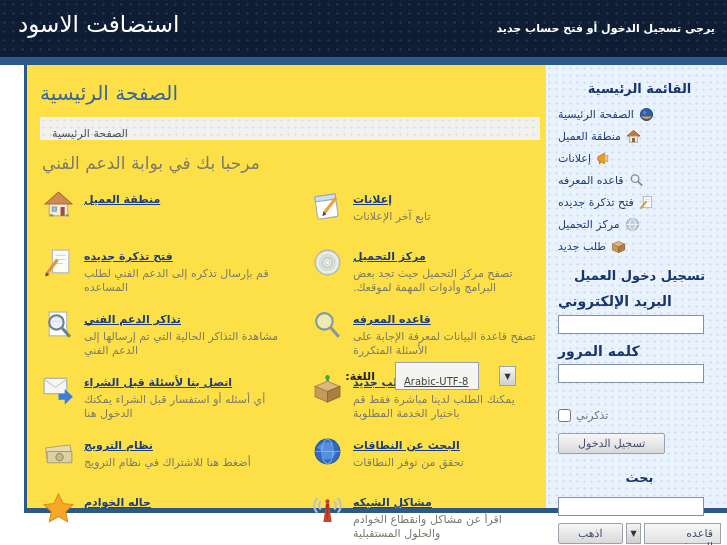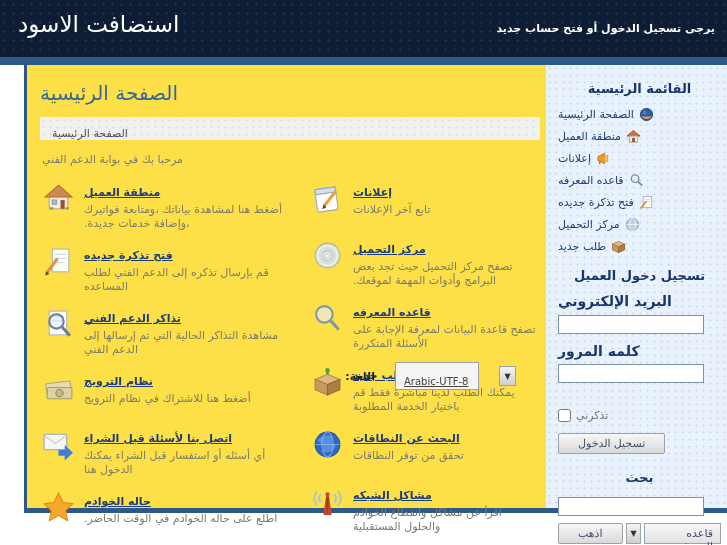--- a/index.html
+++ b/index.html
@@ -23,21 +23,21 @@
     background:#fde047; border-left:3px solid #2c5987; border-right:3px solid #2c5987;
     border-bottom:5px solid #2c5987; }
 
   
   .main { position:absolute; left:0; top:0; right:183px; bottom:0; padding:16px 6px 0 13px; }
   .page-title { font-size:20px; color:#36689f; direction:rtl; text-align:left; }
   .breadcrumb-bar { margin-top:12px; background:#f1f1ef;
     background-image:radial-gradient(rgba(210,210,205,.5) 1px, transparent 1.2px);
     background-size:7px 7px; padding:5px 12px; height:23px; }
   .breadcrumb-bar a { font-size:11px; color:#474f66; direction:rtl; }
-  .welcome { margin:13px 0 15px 2px; font-size:11px; color:#7b7b6d; direction:rtl; text-align:left; }
+  .welcome { margin:13px 0 15px 2px; font-size:17px; color:#7b7b6d; direction:rtl; text-align:left; }
 
   .grid { display:grid; grid-template-columns:263px 1fr; column-gap:6px; }
   .item { display:flex; margin-bottom:13px; min-height:44px; }
   .item .ic { flex:none; width:33px; height:33px; margin:1px 9px 0 2px; }
   .item .ic svg { width:33px; height:33px; display:block; }
   .itxt { max-width:208px; }
   .item-title { display:inline-block; font-size:11px; font-weight:bold; color:#1c3d7a;
     text-decoration:underline; direction:rtl; cursor:pointer; }
   .item-desc { font-size:11px; line-height:14px; color:#7b7b6d; direction:rtl;
     text-align:left; margin-top:3px; }
@@ -115,21 +115,20 @@
               <rect x="7" y="14" width="18" height="12" fill="#f3ecd9" stroke="#b9a98a"></rect>
               <polygon points="16,3 29,14.5 3,14.5" fill="#cf8a4e" stroke="#a96b34"></polygon>
               <rect x="10" y="17.5" width="4" height="4" fill="#a8c2d8" stroke="#7e99b0"></rect>
               <rect x="18" y="17.5" width="4" height="8.5" fill="#9b4f3b"></rect>
               <rect x="7.5" y="24.5" width="3.5" height="2" fill="#7aa05a"></rect>
               <rect x="23" y="24.5" width="3" height="2" fill="#7aa05a"></rect>
                 </svg>
               </span>
             <div class="itxt">
               <a class="item-title">منطقة العميل</a>
-              <div class="item-desc">أضغط هنا لمشاهدة بياناتك ،ومتابعة فواتيرك ،وإضافة خدمات جديدة.</div>
             </div>
           </div>
 
           <div class="item">
             <span class="ic">
                 <svg viewBox="0 0 32 32">
               <rect x="10" y="4" width="16" height="22" fill="#fcfcf7" stroke="#aab4c0"></rect>
               <line x1="13" y1="9" x2="23" y2="9" stroke="#ccd3da"></line>
               <line x1="13" y1="13" x2="23" y2="13" stroke="#ccd3da"></line>
               <line x1="13" y1="17" x2="20" y2="17" stroke="#ccd3da"></line>
@@ -155,54 +154,53 @@
               </span>
             <div class="itxt">
               <a class="item-title">تذاكر الدعم الفني</a>
               <div class="item-desc">مشاهدة التذاكر الحالية التي تم إرسالها إلى الدعم الفني</div>
             </div>
           </div>
 
           <div class="item">
             <span class="ic">
                 <svg viewBox="0 0 32 32">
+              <rect x="2" y="6" width="22" height="15" rx="1" fill="#f6f6f2" stroke="#9aa5b0"></rect>
+              <polyline points="2,7 13,15 24,7" fill="none" stroke="#c2c9d0"></polyline>
+              <path d="M16 21 h6 v-4.5 l8 7.5 -8 7.5 V27 h-6 z" fill="#3f7ed6"></path>
+                </svg>
+              </span>
+            <div class="itxt">
+              <a class="item-title">اتصل بنا لأسئلة قبل الشراء</a>
+              <div class="item-desc">أي أسئله أو استفسار قبل الشراء يمكنك الدخول هنا</div>
+            </div>
+          </div>
+
+          <div class="item">
+            <span class="ic">
+                <svg viewBox="0 0 32 32">
               <rect x="4" y="11" width="24" height="11" rx="1" fill="#e6dab2" stroke="#b3a476" transform="rotate(-7 16 16)"></rect>
               <rect x="5" y="16" width="24" height="11" rx="1" fill="#dbd2a4" stroke="#a99a6c"></rect>
               <circle cx="17" cy="21.5" r="3.5" fill="#c6b988" stroke="#958753"></circle>
                 </svg>
               </span>
             <div class="itxt">
               <a class="item-title">نظام الترويج</a>
               <div class="item-desc">أضغط هنا للاشتراك في نظام الترويج</div>
             </div>
           </div>
 
           <div class="item">
             <span class="ic">
                 <svg viewBox="0 0 32 32">
-              <rect x="2" y="6" width="22" height="15" rx="1" fill="#f6f6f2" stroke="#9aa5b0"></rect>
-              <polyline points="2,7 13,15 24,7" fill="none" stroke="#c2c9d0"></polyline>
-              <path d="M16 21 h6 v-4.5 l8 7.5 -8 7.5 V27 h-6 z" fill="#3f7ed6"></path>
-                </svg>
-              </span>
-            <div class="itxt">
-              <a class="item-title">اتصل بنا لأسئلة قبل الشراء</a>
-              <div class="item-desc">أي أسئله أو استفسار قبل الشراء يمكنك الدخول هنا</div>
-            </div>
-          </div>
-
-          <div class="item">
-            <span class="ic">
-                <svg viewBox="0 0 32 32">
               <polygon points="16,2 20.4,11.2 30,12.3 23,19 24.9,28.8 16,23.8 7.1,28.8 9,19 2,12.3 11.6,11.2" fill="#f7a829" stroke="#e08c12"></polygon>
                 </svg>
               </span>
             <div class="itxt">
               <a class="item-title">حاله الخوادم</a>
-              <div class="item-desc">اطلع على حاله الخوادم في الوقت الحاضر.</div>
             </div>
           </div>
 
         </div>
 
         <div>
 
           <div class="item">
             <span class="ic">
                 <svg viewBox="0 0 32 32">

